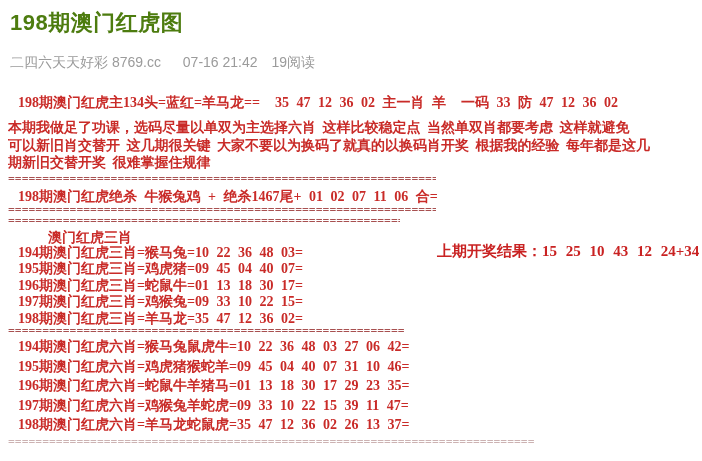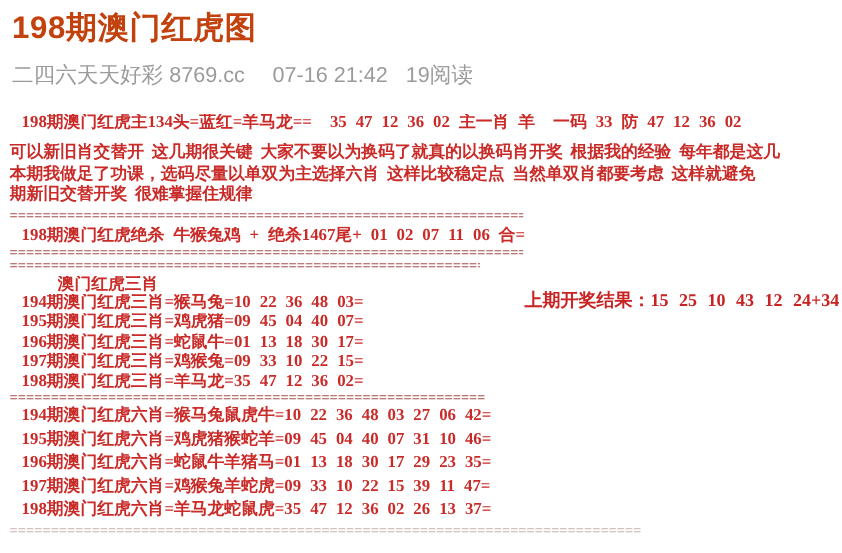--- a/index.html
+++ b/index.html
@@ -3,25 +3,25 @@
 <meta charset="utf-8">
 <style>
   html,body{margin:0;padding:0;}
   body{
     width:702px;height:461px;overflow:hidden;background:#ffffff;
     font-family:"Liberation Sans","DejaVu Sans",sans-serif;
     position:relative;
   }
   .page{position:relative;width:702px;height:461px;}
   h1.title{
-    margin:8px 0 0 10px;font-size:26px;line-height:30px;font-weight:bold;
-    color:#c2410c;letter-spacing:0.5px;
+    margin:8px 0 0 10px;font-size:22px;line-height:30px;font-weight:bold;
+    color:#4d7c0f;letter-spacing:0.5px;
   }
   .meta{
-    margin:16px 0 0 10px;font-size:18px;line-height:16px;color:#9b9b9b;
+    margin:16px 0 0 10px;font-size:14px;line-height:16px;color:#9b9b9b;
   }
   .meta .src{margin-right:18px;}
   .meta .date{margin-right:10px;}
   .content{
     margin-top:25px;
     font-family:"Liberation Serif","DejaVu Serif",serif;
     font-weight:bold;color:#c92b28;font-size:14px;
   }
   .line{white-space:pre;word-spacing:4px;line-height:15px;overflow:hidden;}
   .headline{margin:0 0 0 18px;line-height:16px;}
@@ -63,22 +63,22 @@
     <span class="src">二四六天天好彩 8769.cc</span>
     <span class="date">07-16 21:42</span>
     <span class="reads">19阅读</span>
   </div>
 
   <div class="content">
 
     <div class="line headline">198期澳门红虎主134头=蓝红=羊马龙==  35 47 12 36 02 主一肖 羊  一码 33 防 47 12 36 02</div>
 
     <div class="para">
+      <div class="pline">本期我做足了功课，选码尽量以单双为主选择六肖 这样比较稳定点 当然单双肖都要考虑 这样就避免</div>
       <div class="pline">可以新旧肖交替开 这几期很关键 大家不要以为换码了就真的以换码肖开奖 根据我的经验 每年都是这几</div>
-      <div class="pline">本期我做足了功课，选码尽量以单双为主选择六肖 这样比较稳定点 当然单双肖都要考虑 这样就避免</div>
       <div class="pline">期新旧交替开奖 很难掌握住规律</div>
     </div>
 
     <span class="divider d1">================================================================================</span>
 
     <div class="line kill">198期澳门红虎绝杀 牛猴兔鸡 + 绝杀1467尾+ 01 02 07 11 06 合=</div>
 
     <span class="divider d2">================================================================================</span>
     <span class="divider d3">================================================================================</span>
 

